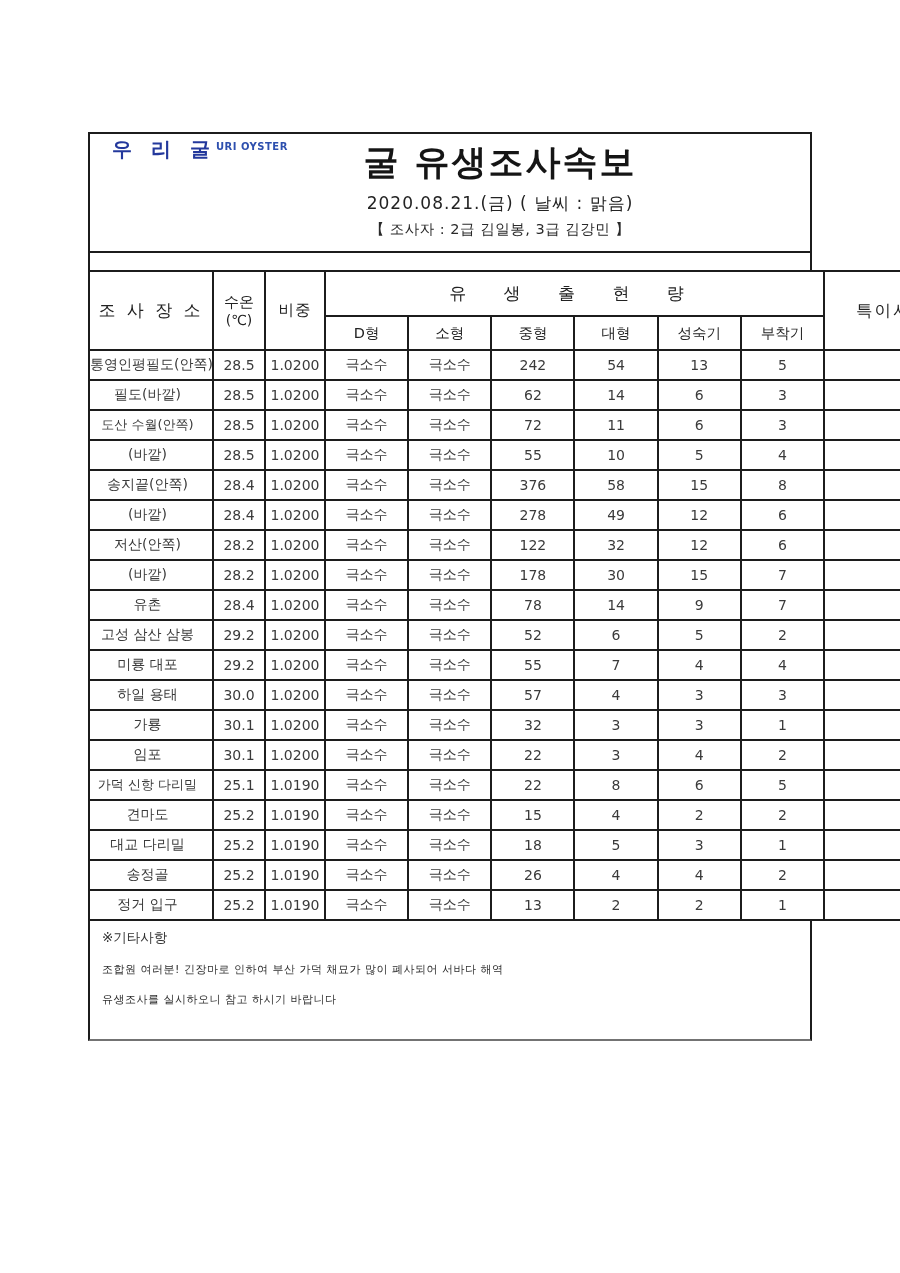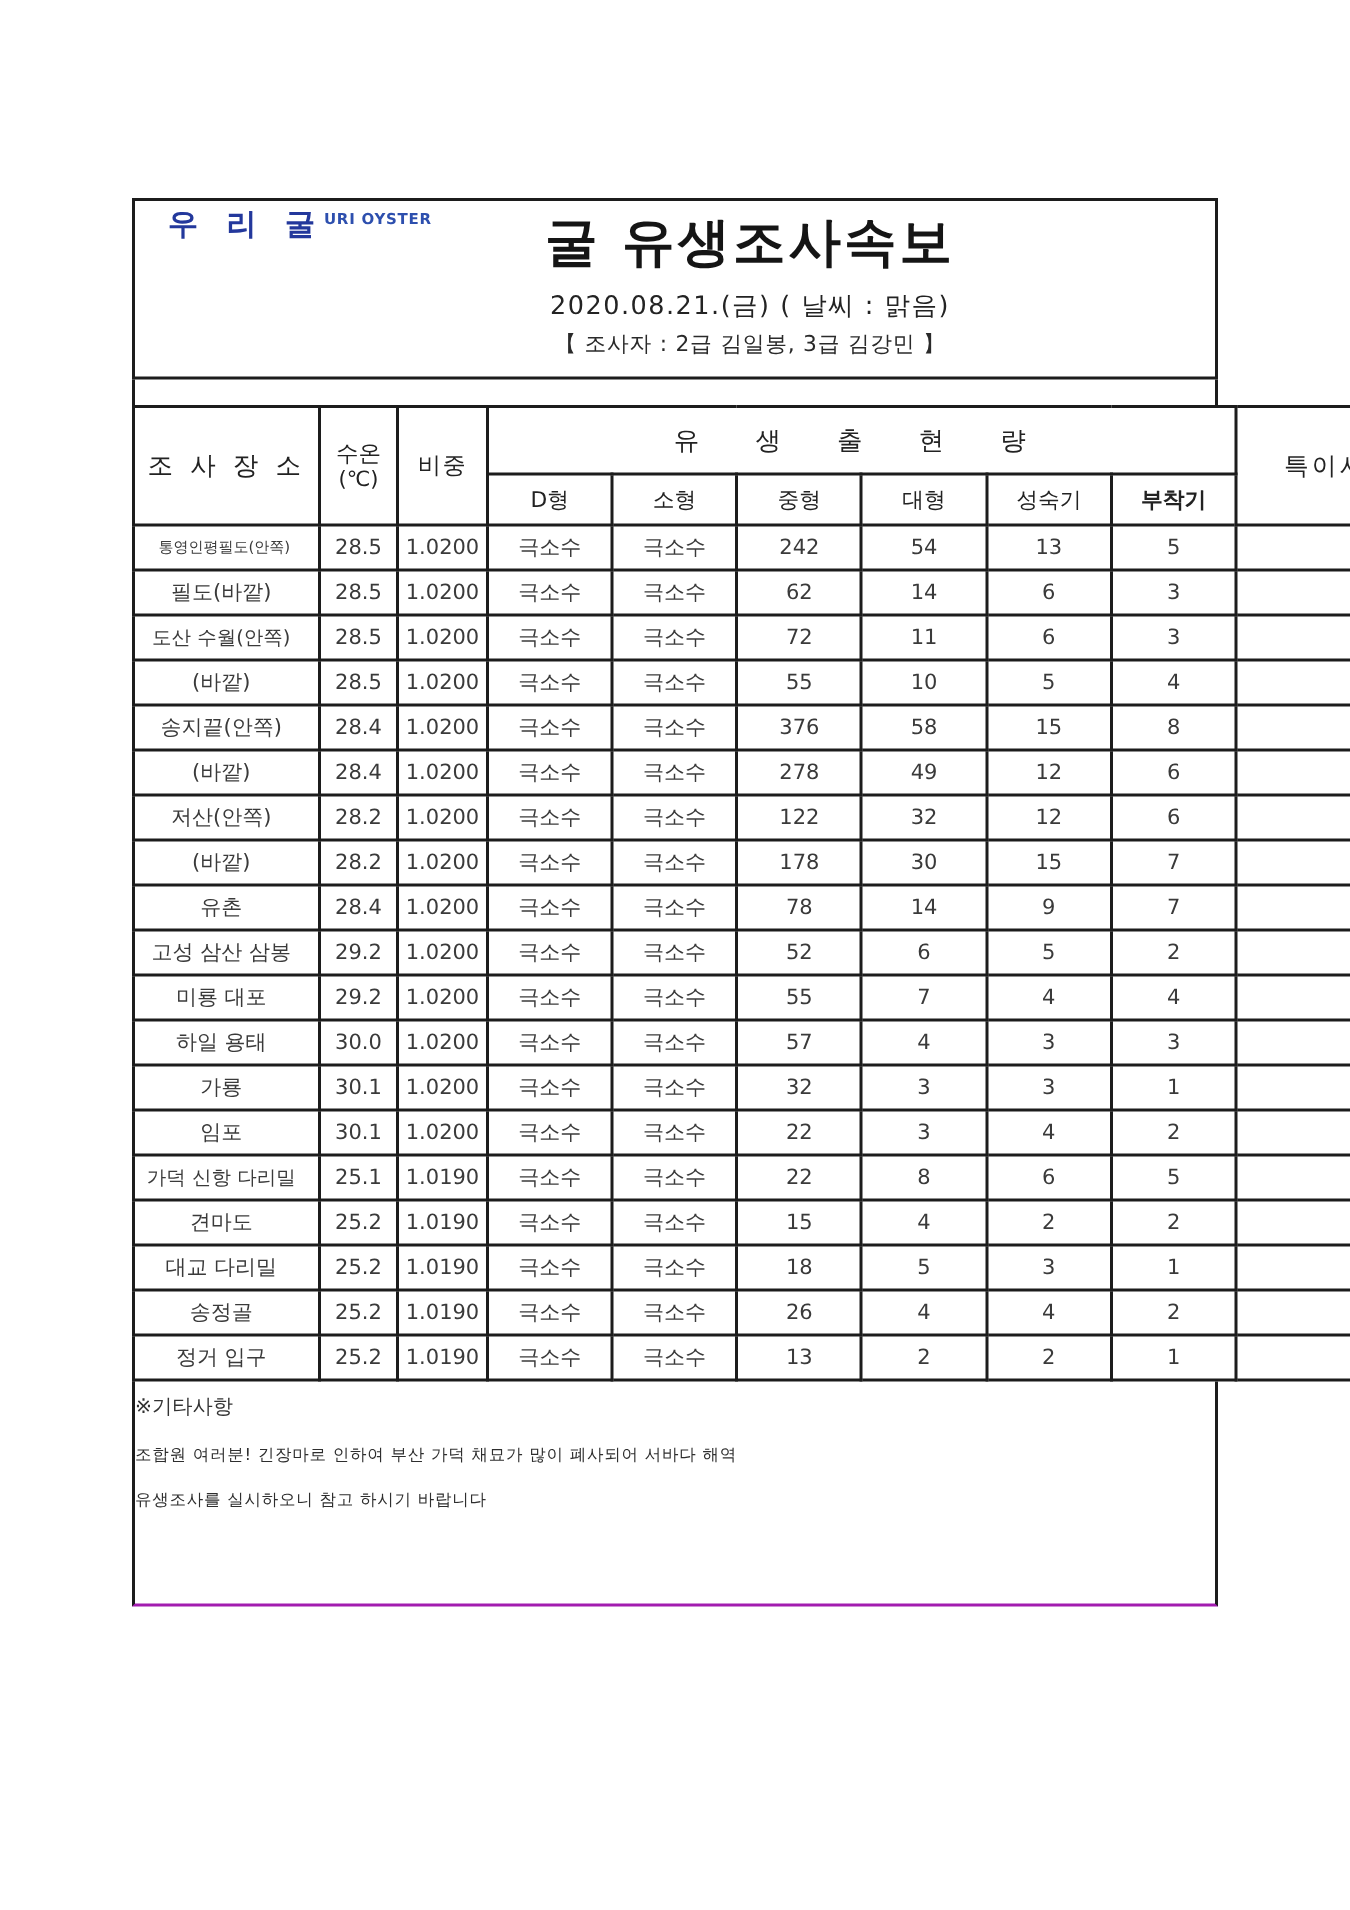--- a/index.html
+++ b/index.html
@@ -59,36 +59,36 @@
   }
   table.larvae th { font-weight: normal; color: #222; }
   th.h-loc   { width: 124px; font-size: 17px; letter-spacing: 3px; }
   th.h-temp  { width: 52px;  font-size: 15px; }
   th.h-grav  { width: 60px;  font-size: 15.5px; letter-spacing: 1px; }
   th.h-group { font-size: 17px; letter-spacing: 16px; height: 45px; }
   th.h-notes { width: 138px; font-size: 16.5px; letter-spacing: 2px; }
   th.h-sub   { font-size: 14.5px; height: 34px; }
   th.h-sub.w-d { width: 62px; } th.h-sub.w-s { width: 58px; }
   th.h-sub.w-m { width: 55px; } th.h-sub.w-l { width: 59px; }
-  th.h-sub.w-mt { width: 62px; } th.h-sub.w-a { width: 54px; font-weight: bold; }
+  th.h-sub.w-mt { width: 62px; } th.h-sub.w-a { width: 54px; }
   .temp-sub { font-size: 14px; letter-spacing: 0; }
 
   table.larvae td { height: 30px; font-size: 14px; color: #3a3a3a; }
   td.c-location { text-align: right; padding-right: 7px; font-size: 14.5px; color: #333; }
   td.c-location.shrink1 { font-size: 13px; }
-  td.c-location.shrink2 { font-size: 10px; padding-right: 3px; margin-left: 43px; }
+  td.c-location.shrink2 { font-size: 14px; padding-right: 3px; margin-left: 43px; }
   td.c-d_type, td.c-small_type { font-size: 13.5px; }
 
   
   .notes-box {
     border-left: 2px solid #1c1c1c;
     border-right: 2px solid #1c1c1c;
-    border-bottom: 2px solid #a21caf;
-    height: 150px;
-    padding: 8px 0;
+    border-bottom: 2px solid #737373;
+    height: 120px;
+    padding: 8px 12px;
   }
   .misc-title { font-size: 13.5px; color: #333; }
   .misc-line { font-size: 11px; color: #2e2e2e; margin-top: 15px; letter-spacing: 0.5px; }
 
   
   .slogan {
     text-align: center; font-size: 18px; font-weight: bold;
     color: #1d1d1d; margin-top: 15px; letter-spacing: 1.5px;
   }
 </style>

